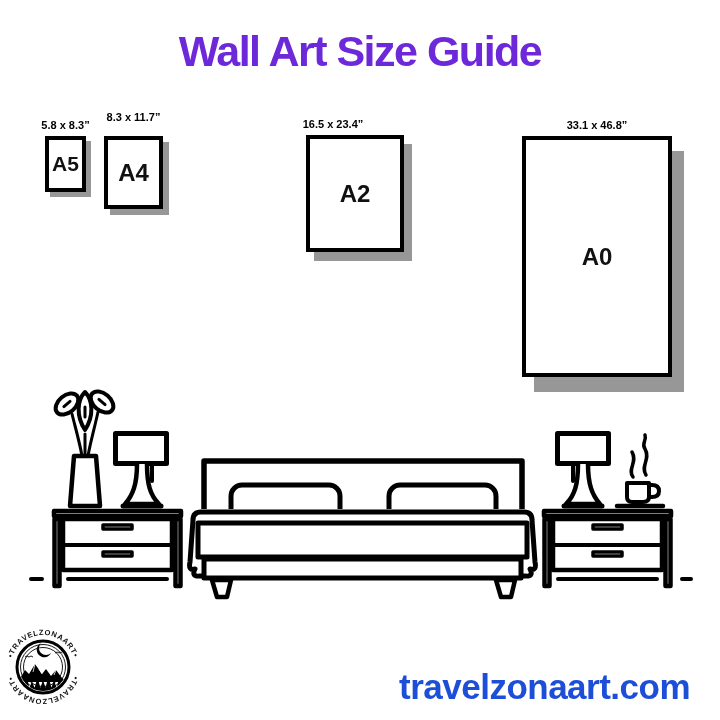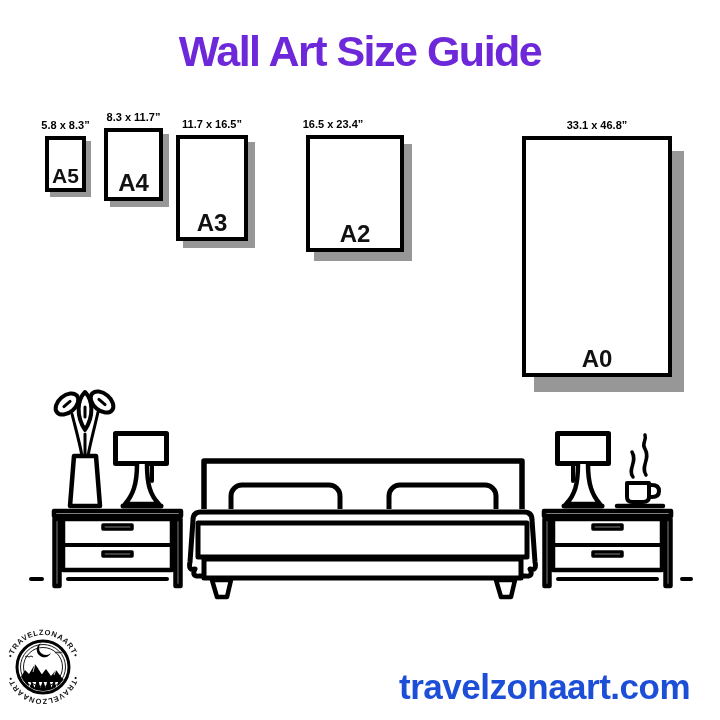--- a/index.html
+++ b/index.html
@@ -8,28 +8,28 @@
   .canvas{position:absolute;inset:0;width:720px;height:720px;background:#fff;}
 
   .title{position:absolute;left:0;top:27px;width:720px;text-align:center;
          font-size:43px;font-weight:800;letter-spacing:-1.5px;color:#6d28d9;}
 
   .size-item{position:absolute;}
   .dim-label{position:absolute;bottom:100%;margin-bottom:5px;left:50%;
              transform:translateX(-50%);white-space:nowrap;
              font-size:11px;font-weight:700;color:#000;}
   .frame{width:100%;height:100%;box-sizing:border-box;background:#fff;
-         border:4px solid #000;display:flex;align-items:flex-end;justify-content:center;}
+         border:4px solid #000;display:flex;align-items:center;justify-content:center;}
   .size-name{font-weight:700;color:#111;font-size:24px;letter-spacing:0;}
 
   .sz-a5{left:45px;top:136px;width:41px;height:56px;}
   .sz-a5 .frame{box-shadow:5px 5px 0 #979797;}
   .sz-a5 .size-name{font-size:21px;}
   .sz-a4{left:104px;top:128px;width:59px;height:73px;}
-  .sz-a4 .frame{box-shadow:6px 6px 0 #979797;}
+  .sz-a4 .frame{box-shadow:6px 6px 0 #979797;margin-top:8px;}
   .sz-a3{left:176px;top:135px;width:72px;height:106px;}
   .sz-a3 .frame{box-shadow:7px 7px 0 #979797;}
   .sz-a2{left:262px;top:135px;width:98px;height:117px;padding-left:44px;}
   .sz-a2 .frame{box-shadow:8px 9px 0 #979797;}
   .sz-a1{left:378px;top:135px;width:122px;height:185px;}
   .sz-a1 .frame{box-shadow:9px 11px 0 #979797;}
   .sz-a0{left:522px;top:136px;width:150px;height:241px;}
   .sz-a0 .frame{box-shadow:12px 15px 0 #979797;}
 
   .scene-svg{position:absolute;left:0;top:0;width:720px;height:720px;}
@@ -50,26 +50,20 @@
   <div class="size-item sz-a5">
     <div class="dim-label">5.8 x 8.3”</div>
     <div class="frame">
       <span class="size-name">A5</span>
     </div>
   </div>
   <div class="size-item sz-a4">
     <div class="dim-label">8.3 x 11.7”</div>
     <div class="frame">
       <span class="size-name">A4</span>
-    </div>
-  </div>
-  <div class="size-item sz-a3">
-    <div class="dim-label">11.7 x 16.5”</div>
-    <div class="frame">
-      <span class="size-name">A3</span>
     </div>
   </div>
   <div class="size-item sz-a2">
     <div class="dim-label">16.5 x 23.4”</div>
     <div class="frame">
       <span class="size-name">A2</span>
     </div>
   </div>
   <div class="size-item sz-a0">
     <div class="dim-label">33.1 x 46.8”</div>

